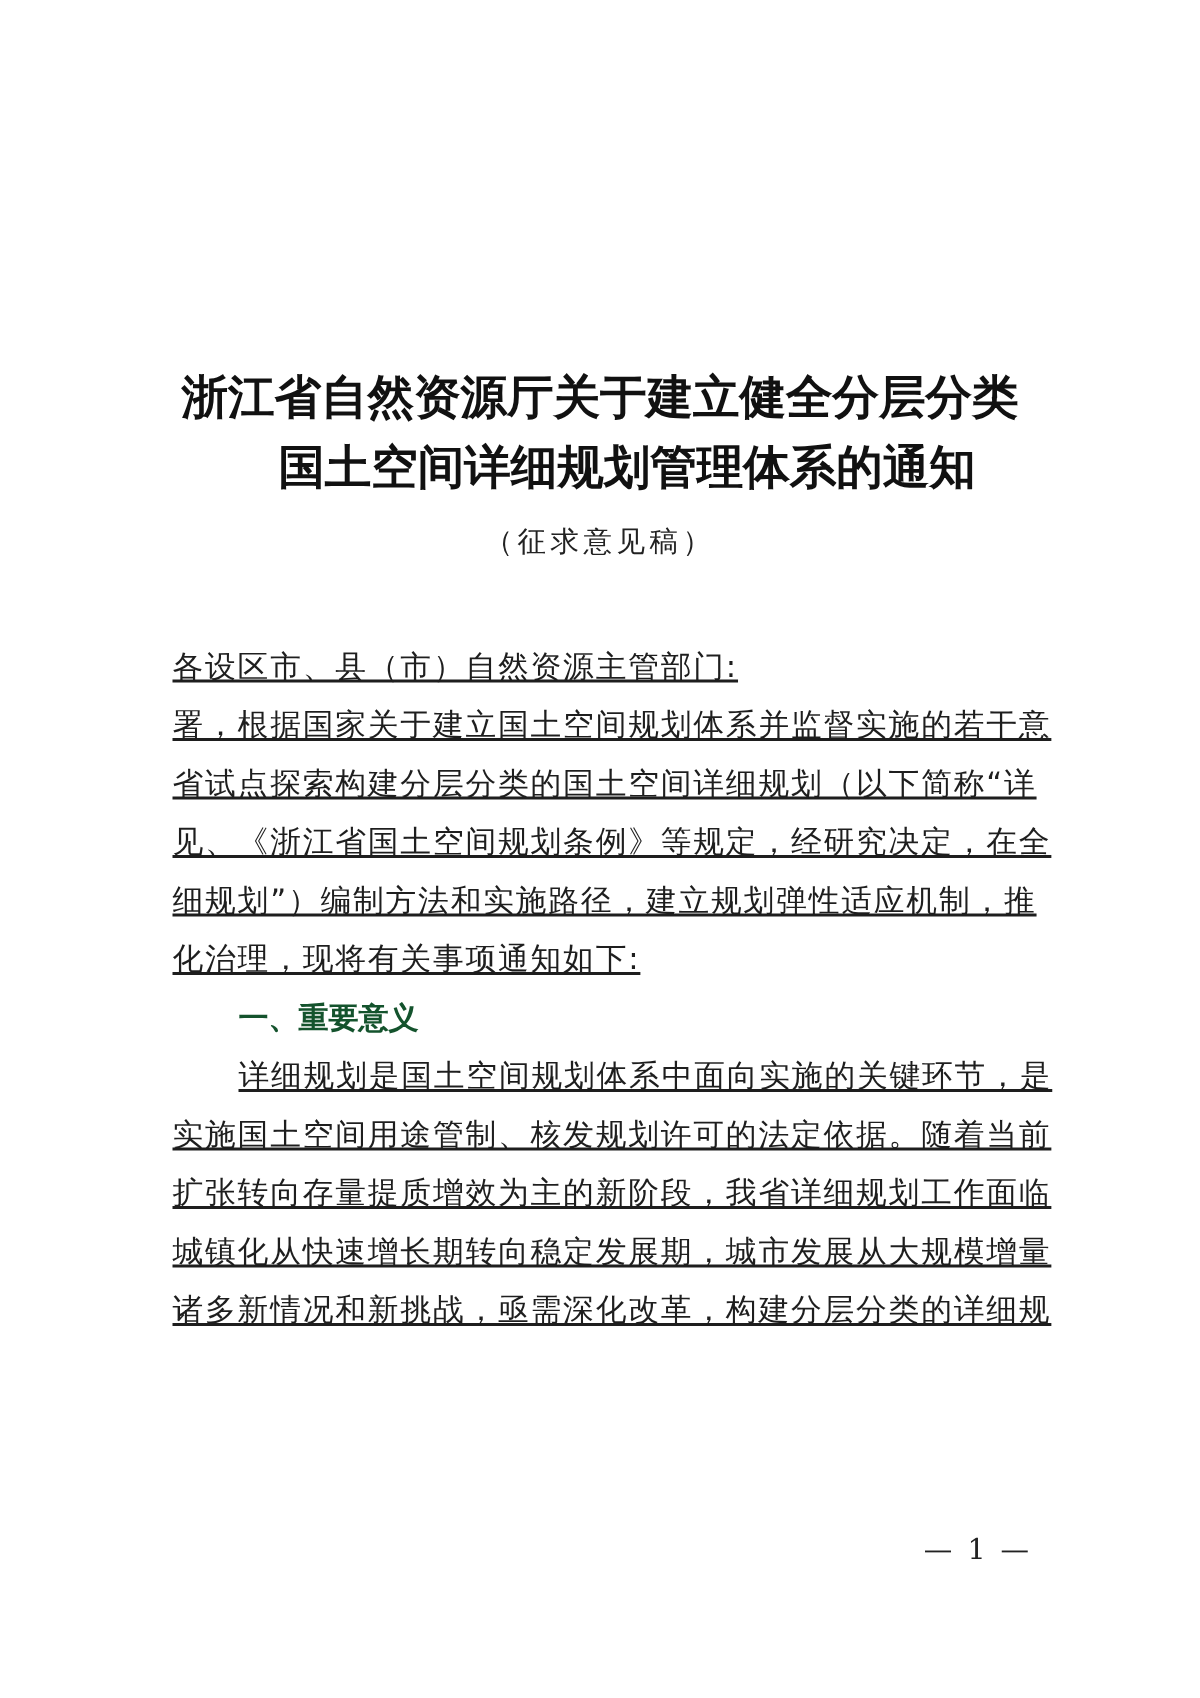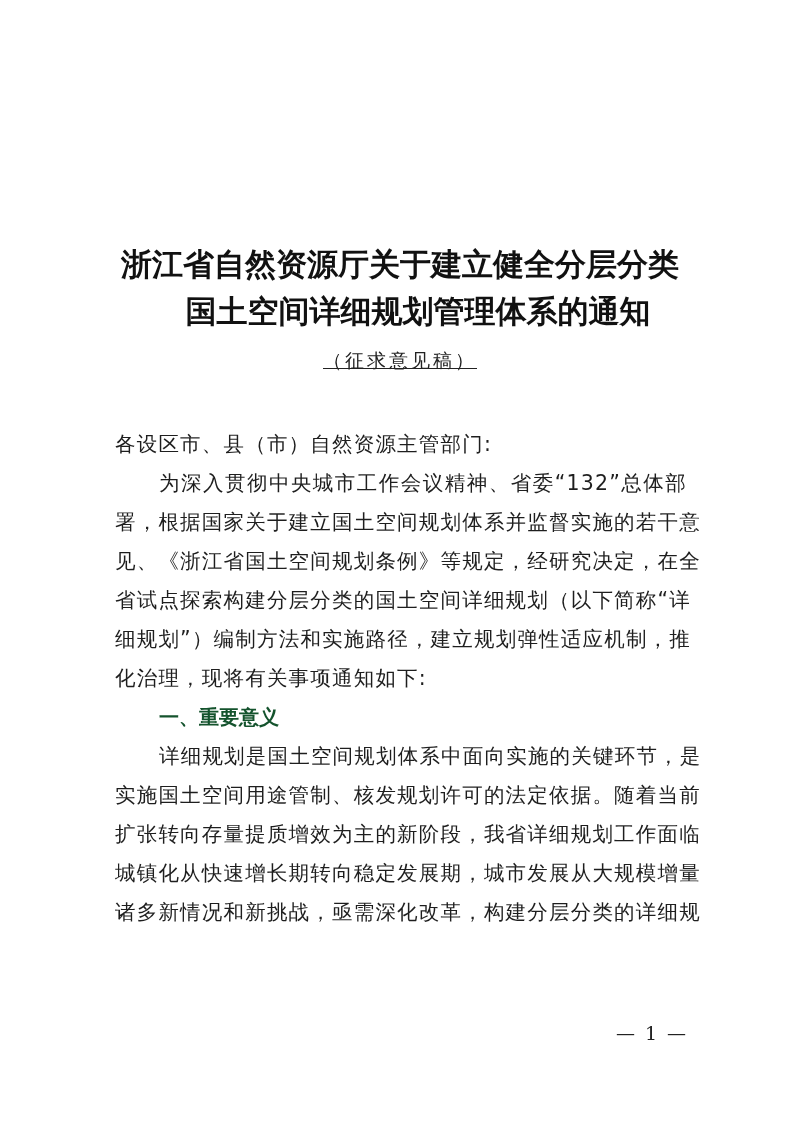--- a/index.html
+++ b/index.html
@@ -38,38 +38,38 @@
   .subtitle {
     position: absolute;
     top: 348px;
     left: 0;
     width: 800px;
     text-align: center;
     font-family: "DejaVu Serif", serif;
     font-size: 19px;
     letter-spacing: 3px;
     color: #222;
-    text-decoration: underline;
   }
   .body {
     position: absolute;
     left: 115px;
     top: 425px;
     width: 572px;
     font-family: "DejaVu Sans", sans-serif;
     font-size: 20.5px;
     color: #1e1e1e;
   }
   .line {
     height: 39px;
     line-height: 39px;
     white-space: nowrap;
     text-align: justify;
     text-align-last: justify;
     letter-spacing: 1.2px;
+    text-decoration: underline;
   }
   .line.short {
     text-align-last: left;
   }
   .line.indent { padding-left: 44px; }
   .heading {
     height: 39px;
     line-height: 39px;
     padding-left: 44px;
     font-weight: bold;
@@ -94,24 +94,23 @@
 
 <div class="page">
 
   <div class="title l1">浙江省自然资源厅关于建立健全分层分类</div>
   <div class="title l2">国土空间详细规划管理体系的通知</div>
   <div class="subtitle">（征求意见稿）</div>
 
   <div class="body">
     <div class="line short">各设区市、县（市）自然资源主管部门:</div>
 
-    <div class="line indent">为深入贯彻中央城市工作会议精神、省委“132”总体部</div>
     <div class="line">署，根据国家关于建立国土空间规划体系并监督实施的若干意</div>
+    <div class="line">省试点探索构建分层分类的国土空间详细规划（以下简称“详</div>
     <div class="line">见、《浙江省国土空间规划条例》等规定，经研究决定，在全</div>
-    <div class="line">省试点探索构建分层分类的国土空间详细规划（以下简称“详</div>
     <div class="line">细规划”）编制方法和实施路径，建立规划弹性适应机制，推</div>
     <div class="line short">化治理，现将有关事项通知如下:</div>
 
     <div class="heading">一、重要意义</div>
 
     <div class="line indent">详细规划是国土空间规划体系中面向实施的关键环节，是</div>
     <div class="line">实施国土空间用途管制、核发规划许可的法定依据。随着当前</div>
     <div class="line">扩张转向存量提质增效为主的新阶段，我省详细规划工作面临</div>
     <div class="line">城镇化从快速增长期转向稳定发展期，城市发展从大规模增量</div>
     <div class="line">诸多新情况和新挑战，亟需深化改革，构建分层分类的详细规</div>

